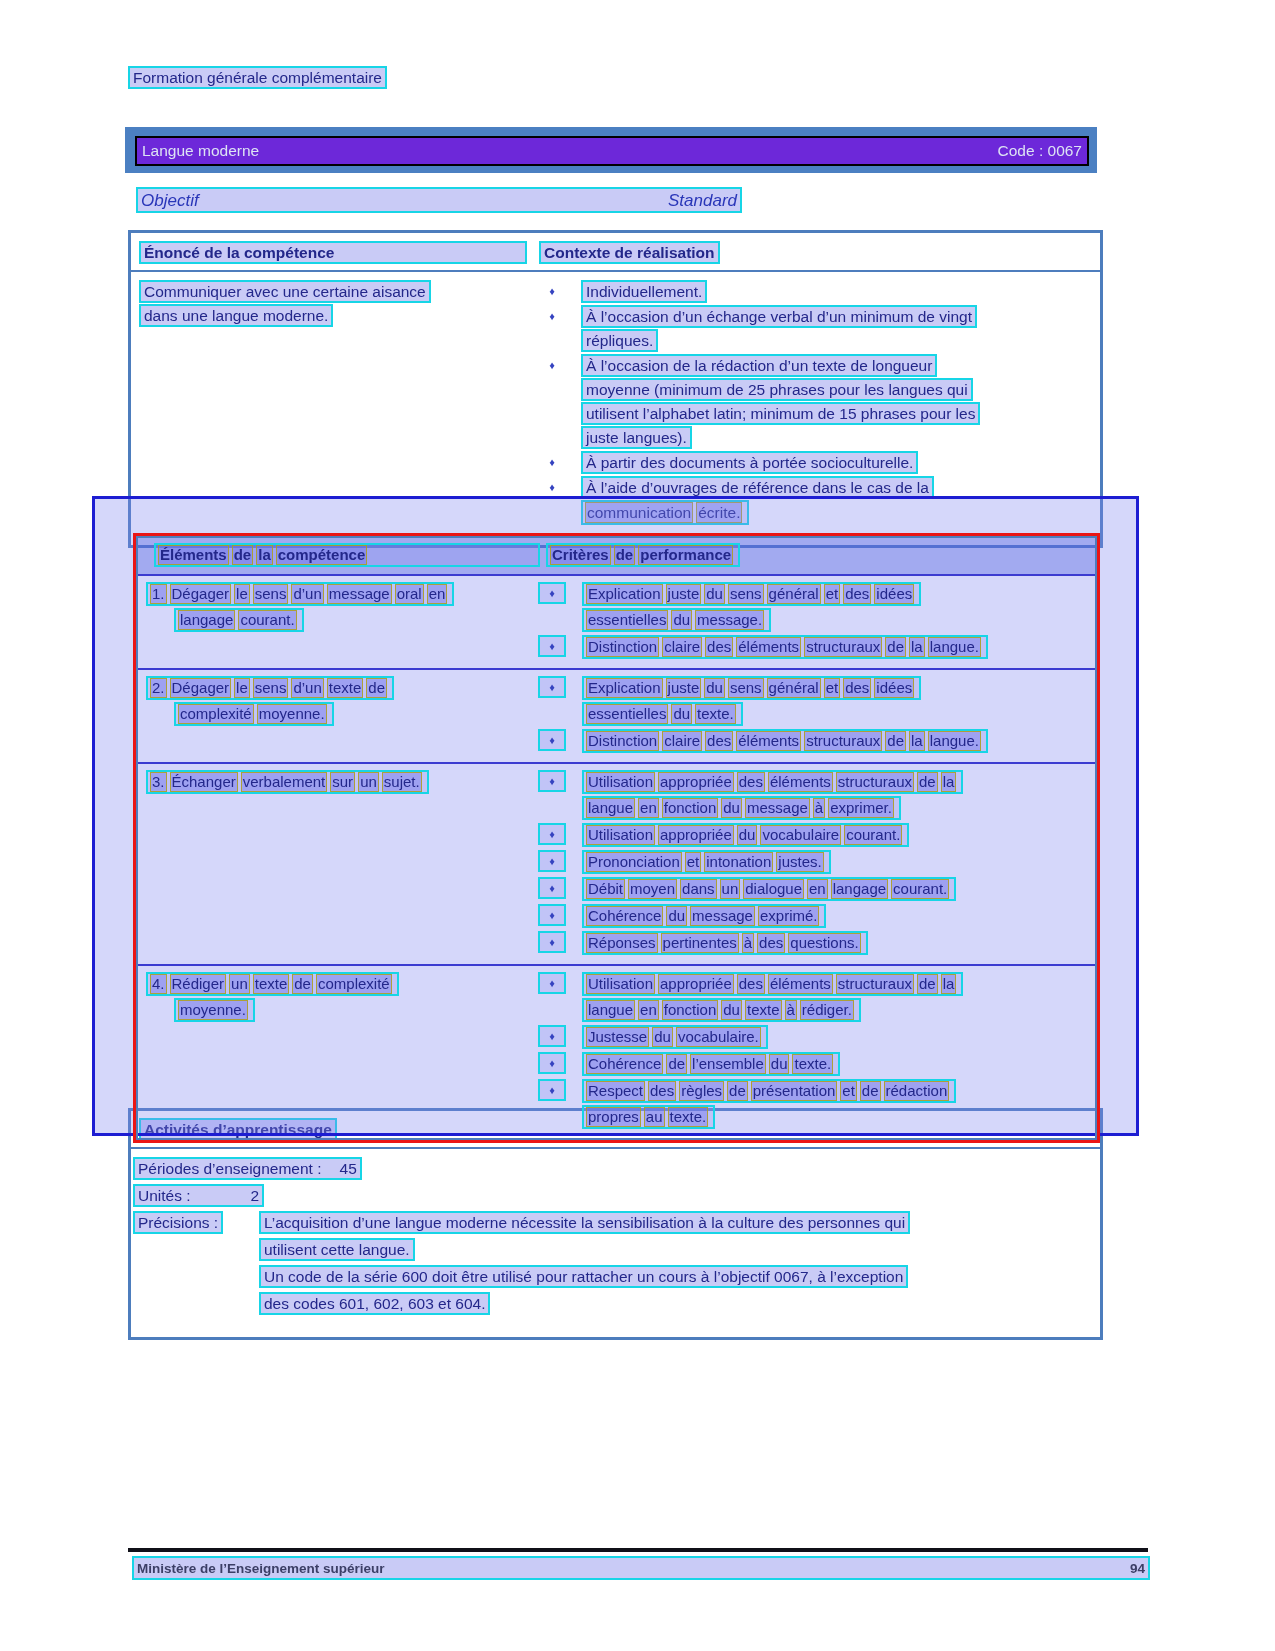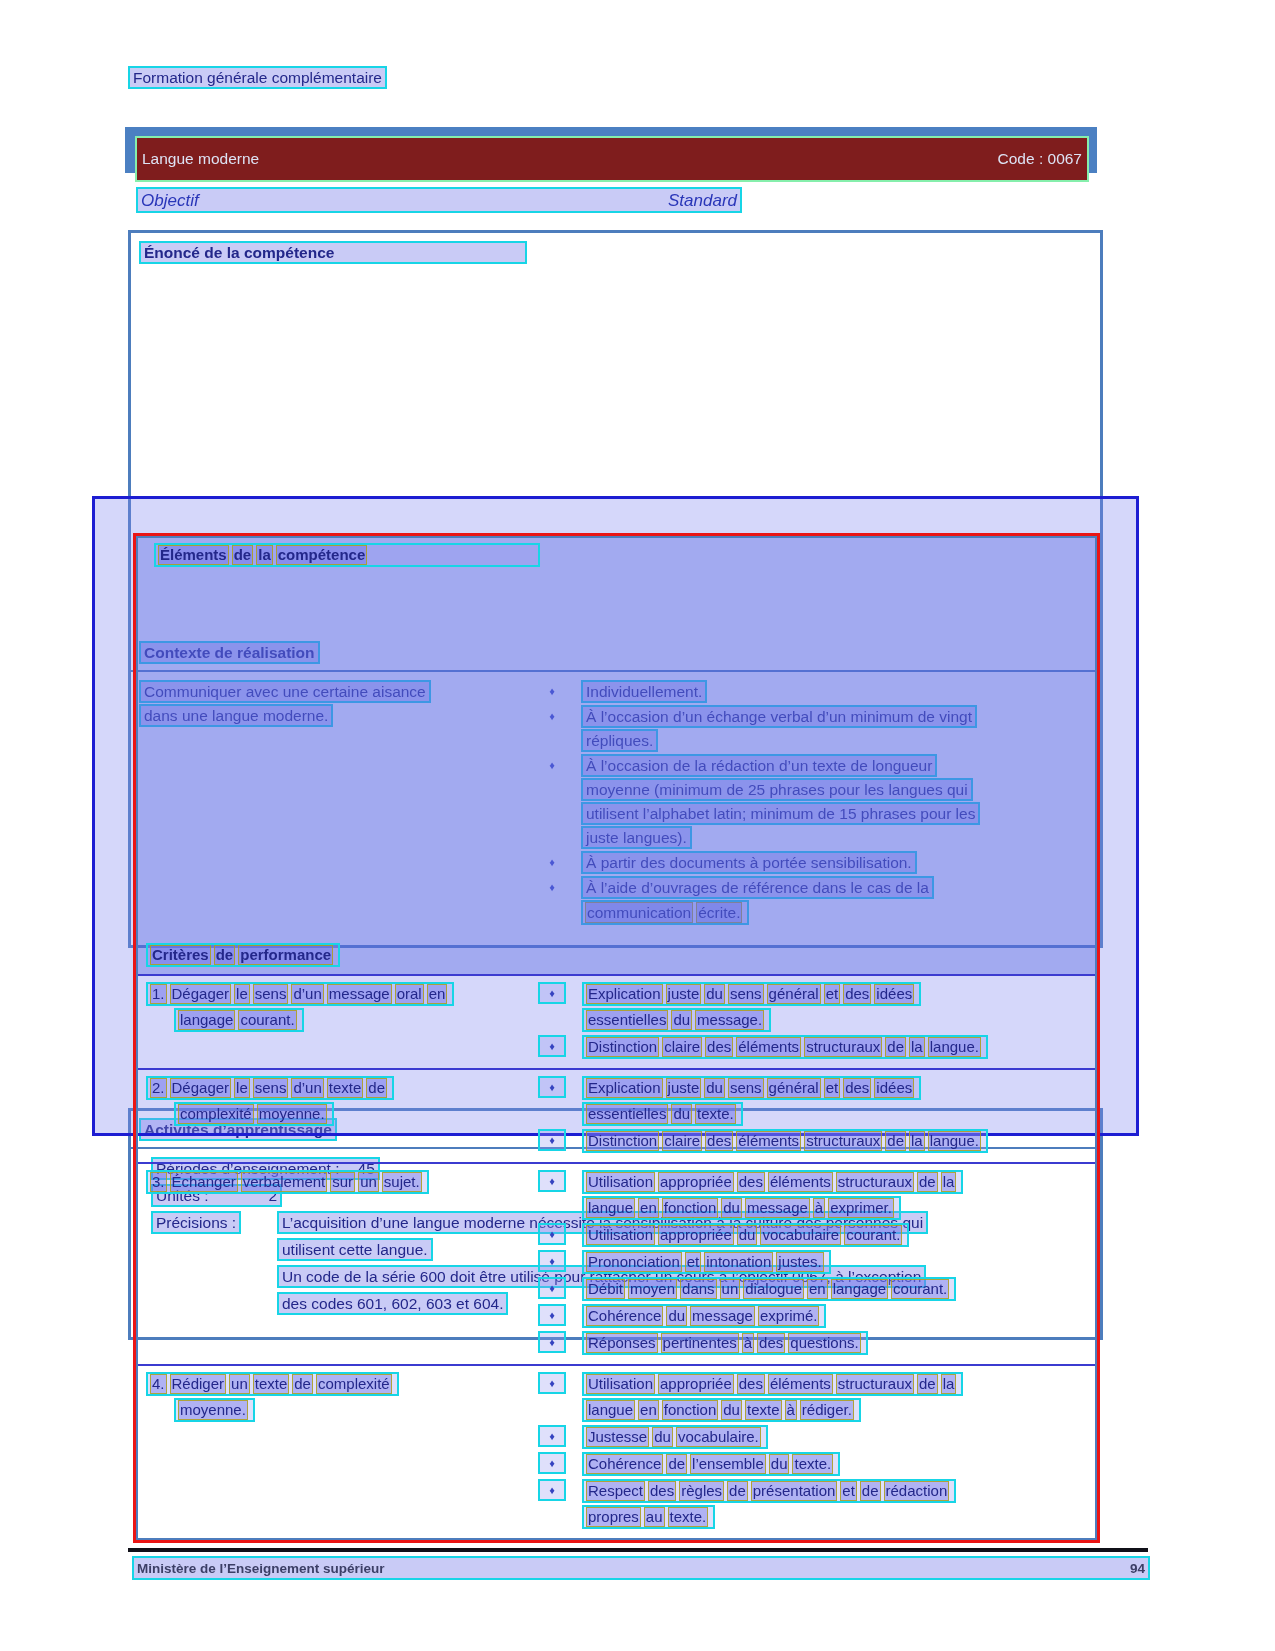--- a/index.html
+++ b/index.html
@@ -20,35 +20,35 @@
     background:rgba(104,110,232,0.40);padding:0 1px;margin-right:3px;
   }
   [data-wordize="true"]{background:rgba(150,153,243,0.30);padding:0 2px;}
 
   
   .page-header{position:absolute;left:128px;top:66px;}
 
   
   .banner{position:absolute;left:125px;top:127px;width:972px;height:46px;background:#4b80c2;}
   .banner-line{
-    position:absolute;left:10px;right:8px;top:9px;height:26px;background:#7f1d1d;
-    border:2px solid #86efac;display:flex;justify-content:space-between;align-items:center;
-    color:#dde3f4;font-size:15.5px;padding:8px 5px;
+    position:absolute;left:10px;right:8px;top:9px;height:26px;background:#6d28d9;
+    border:2px solid #000000;display:flex;justify-content:space-between;align-items:center;
+    color:#dde3f4;font-size:15.5px;padding:0 5px;
   }
 
   
   .obj-std{
     position:absolute;left:136px;top:187px;width:596px;height:22px;
     display:flex;justify-content:space-between;align-items:center;
     font-size:17px;font-weight:normal;font-style:italic;color:#2936b8;
   }
 
   
   .doc-table{position:absolute;left:128px;width:969px;border:3px solid #4d7dbd;background:transparent;}
-  .t-header{display:flex;padding:8px 0 6px 8px;border-bottom:2px solid #4d7dbd;flex-direction:column;}
+  .t-header{display:flex;padding:8px 0 6px 8px;border-bottom:2px solid #4d7dbd;}
   .t-col1{width:400px;flex:0 0 400px;}
   .t-col2{flex:1;}
   .t1{top:230px;}
   .t1-body{display:flex;padding:8px 0 18px 8px;}
   .hl-wide{width:378px;}
   .line-col{display:flex;flex-direction:column;align-items:flex-start;}
   .line-col .hl{margin-bottom:1px;}
   .b-item{display:flex;align-items:flex-start;margin-bottom:1px;}
   .b-marker{flex:0 0 26px;text-align:center;color:#3543c0;font-size:11px;line-height:23px;}
   .b-gap{flex:0 0 16px;}
@@ -68,21 +68,21 @@
   }
   
   .overlay{
     position:absolute;left:92px;top:496px;width:1041px;height:634px;
     background:rgba(128,133,240,0.33);border:3px solid #1d1dd2;z-index:5;pointer-events:none;
   }
 
   
   .t3{top:1108px;}
   .t3-title{padding:7px 0 6px 8px;border-bottom:2px solid #4d7dbd;}
-  .t3-body{padding:8px 8px 14px 20px;}
+  .t3-body{padding:8px 8px 14px 2px;}
   .t3-row{margin-bottom:4px;}
   .kv-gap1{display:inline-block;width:18px;}
   .kv-gap2{display:inline-block;width:60px;}
   .prec{display:flex;align-items:flex-start;}
   .prec-label{flex:0 0 110px;margin-right:16px;}
   .prec .line-col .hl{margin-bottom:4px;}
 
   
   .footer-rule{position:absolute;left:128px;top:1548px;width:1020px;height:4px;background:#101018;}
   .footer-line{
@@ -141,21 +141,21 @@
           <span class="hl">À l’occasion de la rédaction d’un texte de longueur</span>
           <span class="hl">moyenne (minimum de 25 phrases pour les langues qui</span>
           <span class="hl">utilisent l’alphabet latin; minimum de 15 phrases pour les</span>
           <span class="hl">juste langues).</span>
         </div>
       </div>
       <div class="b-item">
         <span class="b-marker">♦</span>
           <span class="b-gap"></span>
         <div class="line-col">
-            <span class="hl">À partir des documents à portée sensibilisation.</span>
+            <span class="hl">À partir des documents à portée socioculturelle.</span>
           </div>
       </div>
       <div class="b-item">
         <span class="b-marker">♦</span>
           <span class="b-gap"></span>
         <div class="line-col">
           <span class="hl">À l’aide d’ouvrages de référence dans le cas de la</span>
           <span class="hl" data-wordize="true"><span class="word">communication</span><span class="word">écrite.</span></span>
         </div>
       </div>

